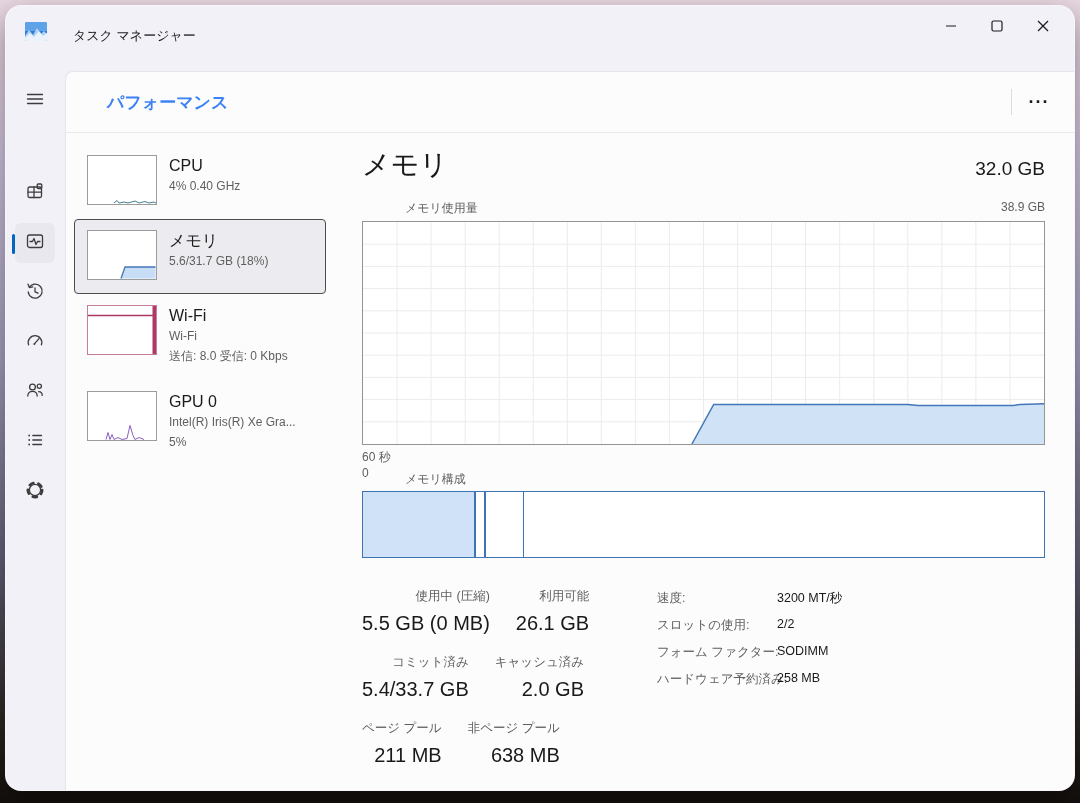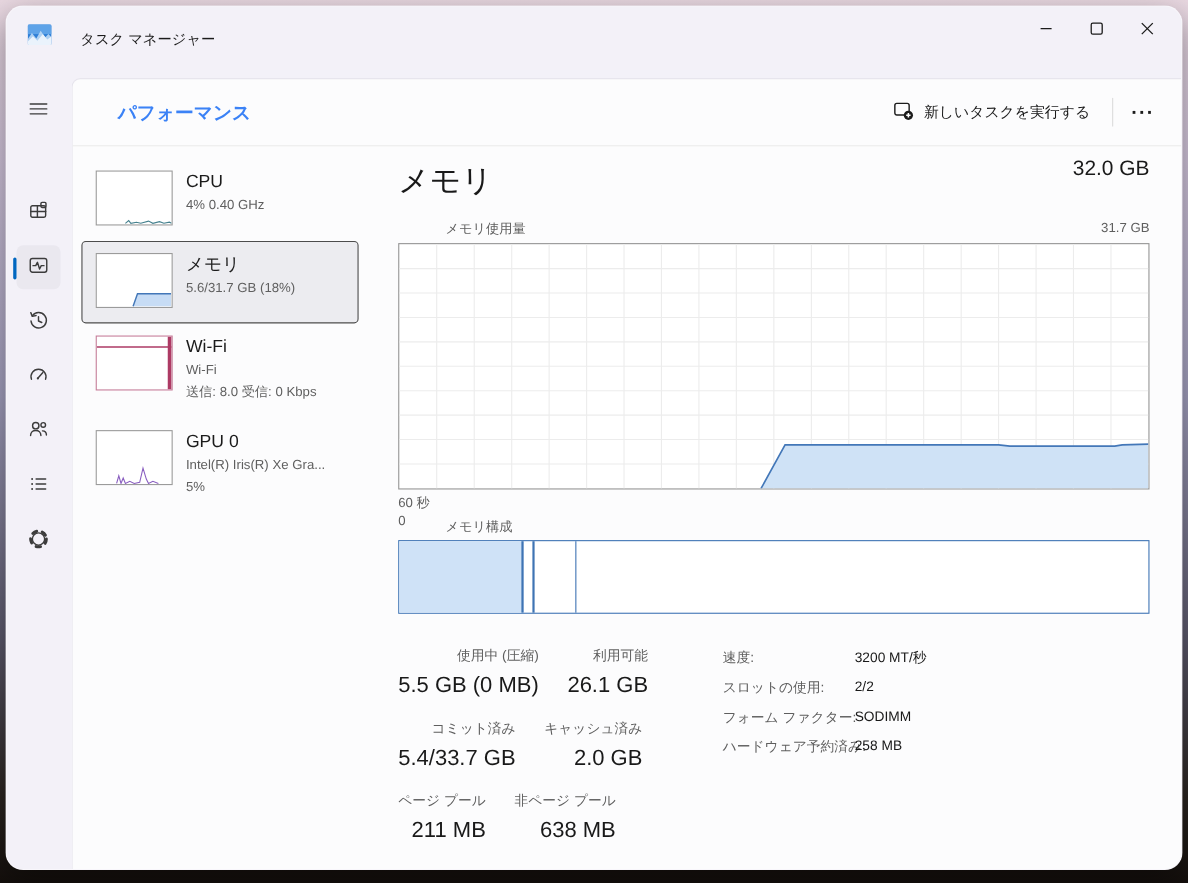--- a/index.html
+++ b/index.html
@@ -47,21 +47,21 @@
   .perf-item.selected { background:#ececf0; border:1px solid #4c4c4c; }
   .thumb { width:70px; height:50px; background:#fff; border:1px solid #9b9b9b; flex:0 0 auto; position:relative; }
   .thumb.wifi { border-color:#c57d99; }
   .thumb svg { position:absolute; left:0; top:0; }
   .perf-text .t { font-size:16px; color:#1b1b1b; line-height:21px; }
   .perf-text .s { font-size:12px; color:#5f5f5f; line-height:20px; }
 
   
   .panel { position:absolute; left:296px; top:0; width:683px; height:720px; }
   .mem-title { position:absolute; left:0; top:74px; font-size:28px; font-weight:400; color:#191919; }
-  .mem-total { position:absolute; right:0; top:71px; font-size:19px; color:#191919; }
+  .mem-total { position:absolute; right:0; top:86px; font-size:19px; color:#191919; }
   .row-label { position:absolute; font-size:12px; color:#5e5e5e;margin-left:43px; }
   .chart-box { position:absolute; left:0; top:149px; width:683px; height:224px;
     border:1px solid #949494; background:#fff; }
   .axis-row { position:absolute; left:0; top:377px; width:683px; display:flex;
     justify-content:space-between; font-size:12px; color:#5e5e5e;flex-direction:column; }
   .comp-bar { position:absolute; left:0; top:419px; width:683px; height:67px;
     border:1px solid #3f74b4; background:#fff; }
   .comp-fill { position:absolute; left:0; top:0; bottom:0; background:#cfe2f7; border-right:2px solid #3f74b4; }
   .comp-line { position:absolute; top:0; bottom:0; width:2px; background:#3f74b4; }
   .comp-line.thin { width:1px; }
@@ -188,31 +188,20 @@
           </svg>
       </span>
     </div>
 
   </div>
 
   <div class="card">
     <div class="card-header">
       <div class="page-title">パフォーマンス</div>
       <div class="header-right">
-        <div class="run-task-btn">
-          <span>
-            <svg width="19" height="19" viewBox="0 0 19 19" fill="none" stroke="#1b1b1b" stroke-width="1.3">
-              <rect x="1.5" y="3" width="13" height="10.5" rx="1.8"></rect>
-              <circle cx="13.8" cy="13.8" r="4.2" fill="#1b1b1b" stroke="none"></circle>
-              <line x1="13.8" y1="11.8" x2="13.8" y2="15.8" stroke="#fff" stroke-width="1.4"></line>
-              <line x1="11.8" y1="13.8" x2="15.8" y2="13.8" stroke="#fff" stroke-width="1.4"></line>
-            </svg>
-          </span>
-          <span>新しいタスクを実行する</span>
-        </div>
         <div class="header-divider"></div>
         <div class="more-btn">
           <span>···</span>
         </div>
       </div>
     </div>
 
     <div class="perf-list">
 
       <div class="perf-item" style="height:75px">
@@ -268,21 +257,21 @@
         </div>
       </div>
 
     </div>
 
     <div class="panel">
       <div class="mem-title">メモリ</div>
       <div class="mem-total">32.0 GB</div>
 
       <div class="row-label" style="left:0; top:128px">メモリ使用量</div>
-      <div class="row-label" style="right:0; top:128px">31.7 GB</div>
+      <div class="row-label" style="right:0; top:128px">38.9 GB</div>
 
       <div class="chart-box">
         <svg id="mem-chart" width="681" height="222" viewBox="0 0 681 222">
             <g stroke="#ececec" stroke-width="1">
               <line x1="34.0" y1="0" x2="34.0" y2="222"></line>
               <line x1="68.1" y1="0" x2="68.1" y2="222"></line>
               <line x1="102.2" y1="0" x2="102.2" y2="222"></line>
               <line x1="136.2" y1="0" x2="136.2" y2="222"></line>
               <line x1="170.3" y1="0" x2="170.3" y2="222"></line>
               <line x1="204.3" y1="0" x2="204.3" y2="222"></line>

